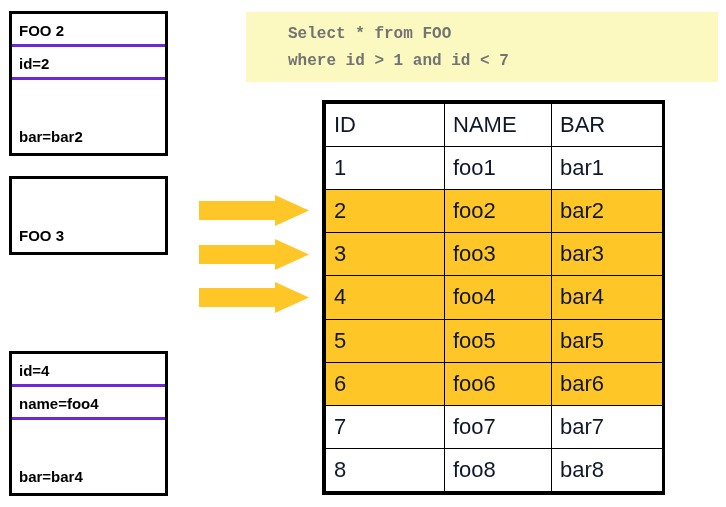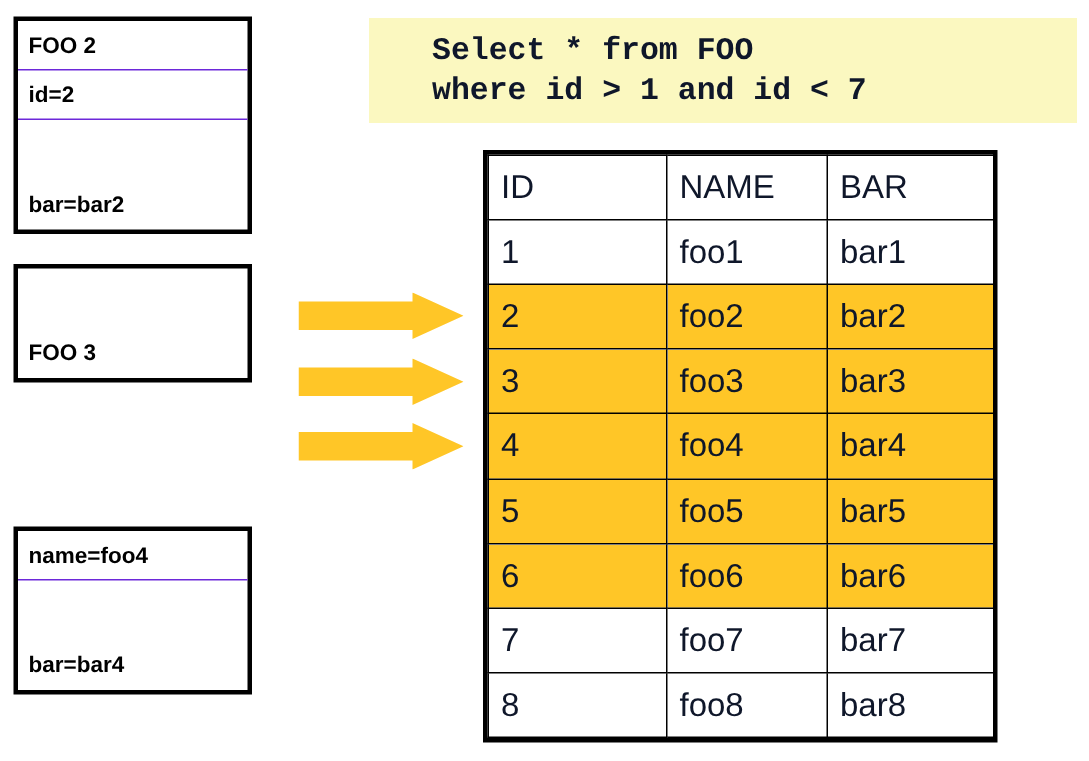--- a/index.html
+++ b/index.html
@@ -24,21 +24,21 @@
     box-sizing: border-box;
     background: #ffffff;
   }
   .foo-box-1 { top: 11px; }
   .foo-box-2 { top: 176px; }
   .foo-box-3 { top: 351px; }
 
   .foo-row {
     height: 33px;
     line-height: 33px;
-    border-bottom: 1px solid #6d28d9;
+    border-bottom: 3px solid #6d28d9;
     box-sizing: border-box;
     padding-left: 7px;
     font-size: 15px;
     font-weight: bold;
     color: #000000;
     white-space: nowrap;
     overflow: hidden;
   }
   .foo-row:last-child { border-bottom: none; margin-top: 40px; }
   .foo-row.title { font-size: 15px; }
@@ -59,24 +59,24 @@
     left: 246px;
     top: 12px;
     width: 472px;
     height: 70px;
     background: #fbf8c0;
     box-sizing: border-box;
     padding: 9px 0 0 42px;
   }
   .sql-line {
     font-family: "Liberation Mono", "DejaVu Sans Mono", monospace;
-    font-size: 21px;
+    font-size: 16px;
     font-weight: bold;
     line-height: 27px;
-    color: #0f172a;
+    color: #737373;
     white-space: pre;
   }
 
   
   .result-table {
     position: absolute;
     left: 322px;
     top: 100px;
     width: 343px;
     height: 395px;
@@ -118,20 +118,21 @@
   <div class="foo-row title">FOO 2</div>
   <div class="foo-row">id=2</div>
   <div class="foo-row">bar=bar2</div>
 </div>
 
 <div class="foo-box foo-box-2">
   <div class="foo-row title">FOO 3</div>
 </div>
 
 <div class="foo-box foo-box-3">
+  <div class="foo-row">id=4</div>
   <div class="foo-row">name=foo4</div>
   <div class="foo-row">bar=bar4</div>
 </div>
 
 <div class="arrow arrow-1">
   <svg width="110" height="31" viewBox="0 0 110 31" xmlns="http://www.w3.org/2000/svg">
     <polygon points="0,6 76,6 76,0 110,15.5 76,31 76,25 0,25" fill="#ffc627"></polygon>
   </svg>
 </div>
 <div class="arrow arrow-2">

